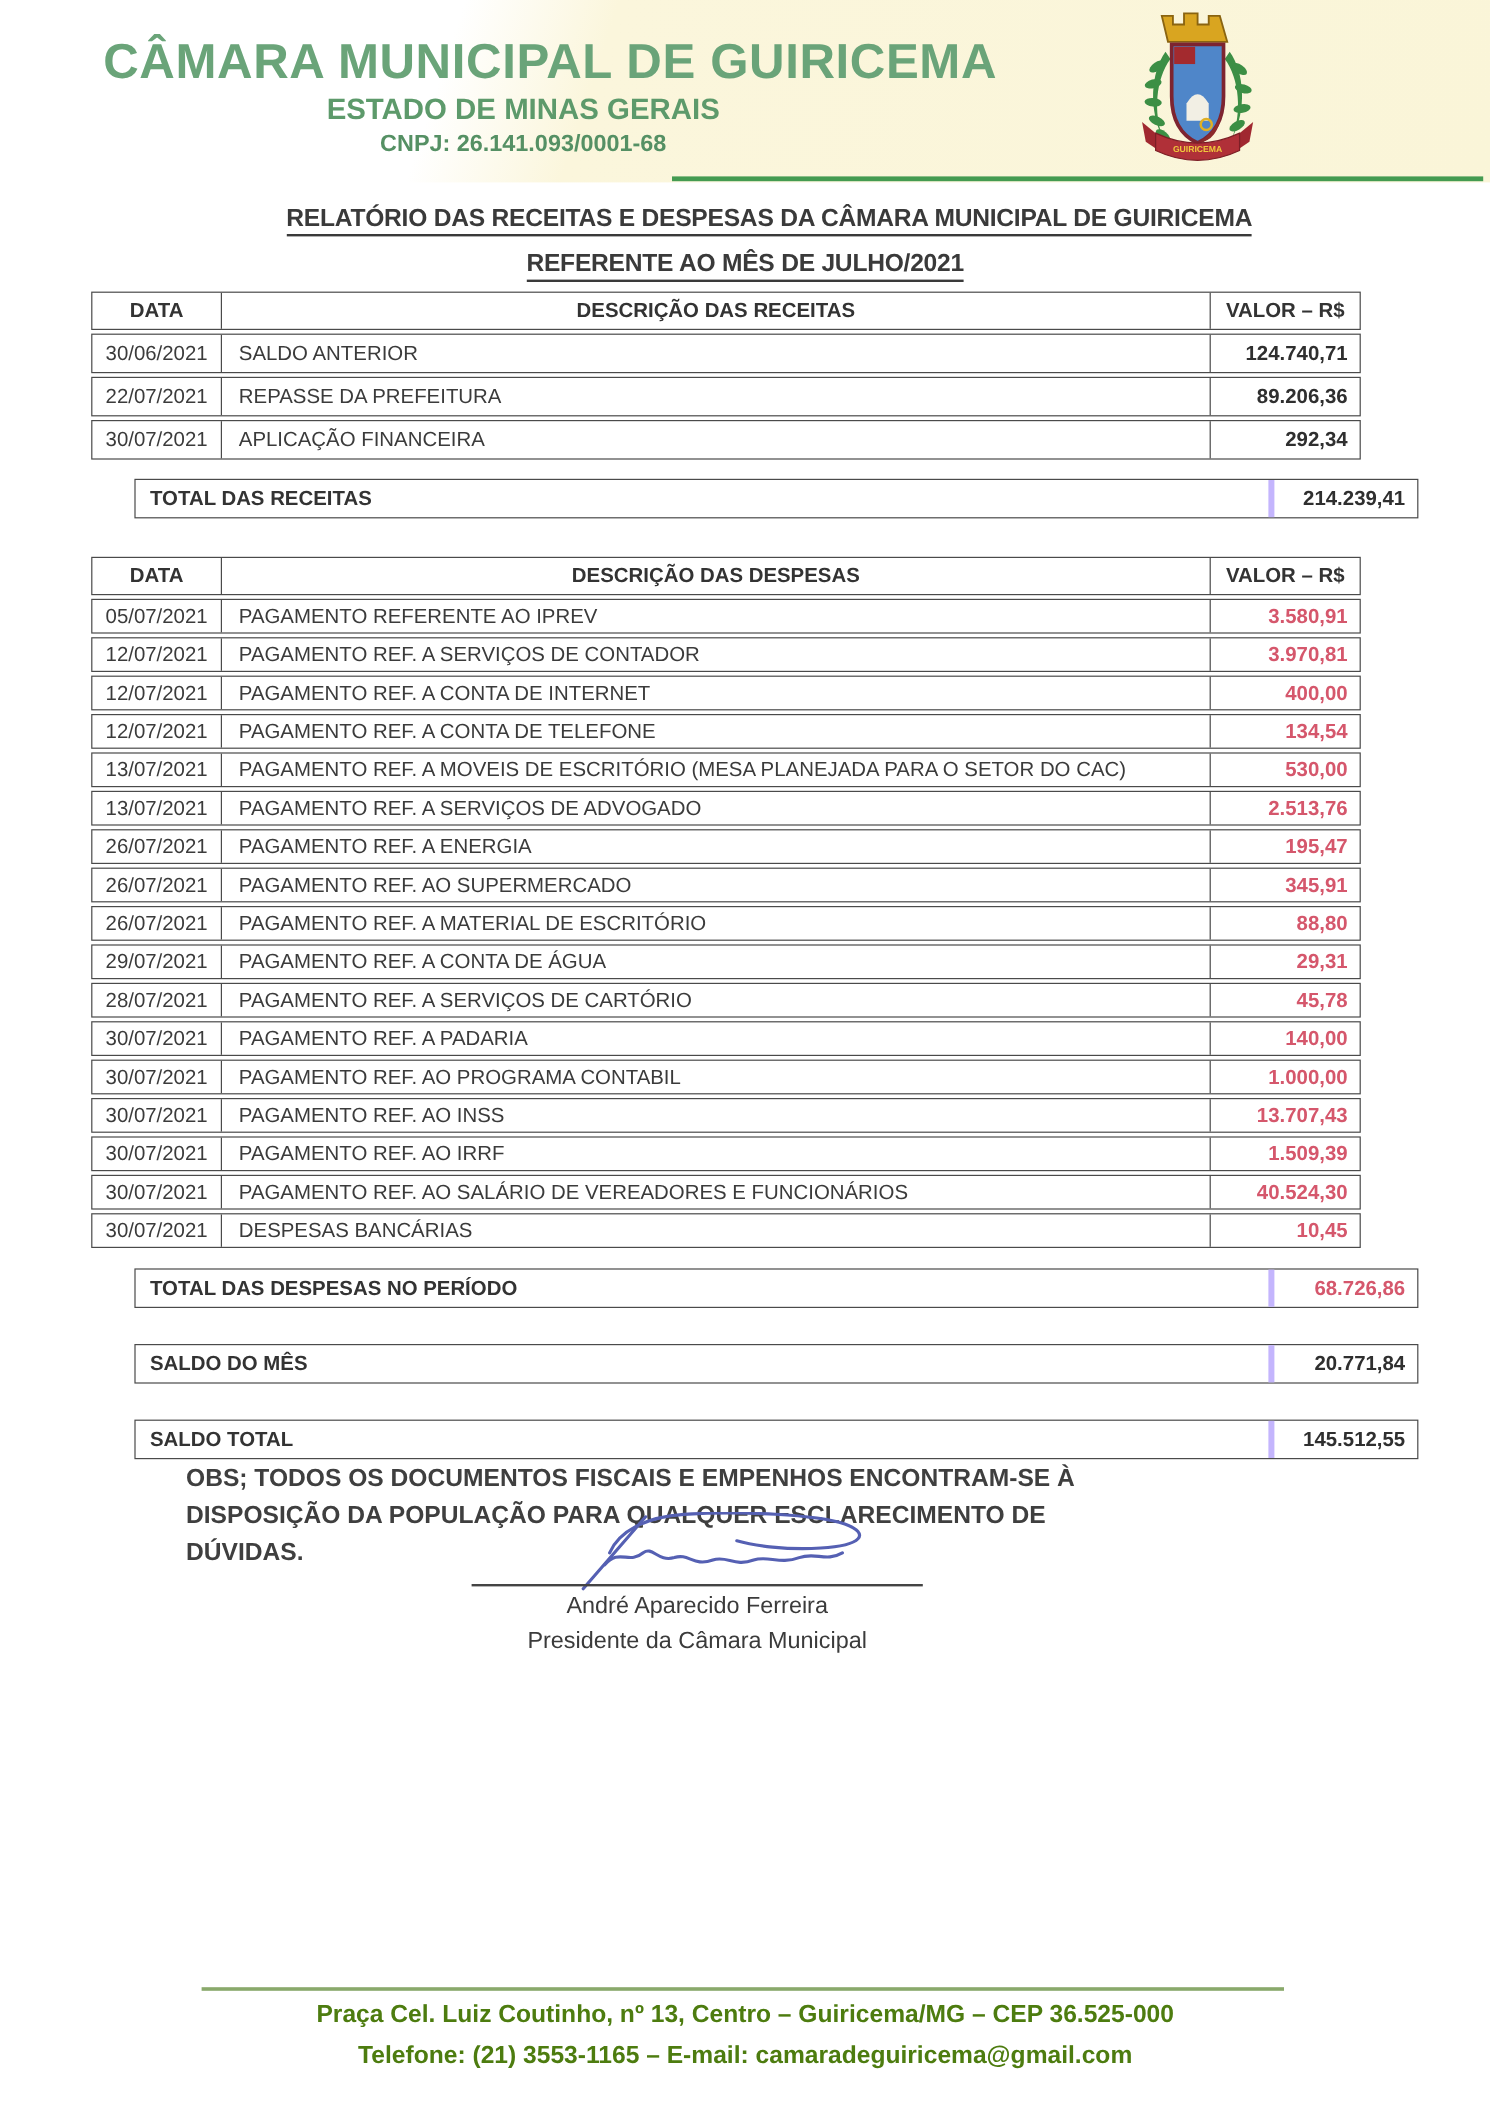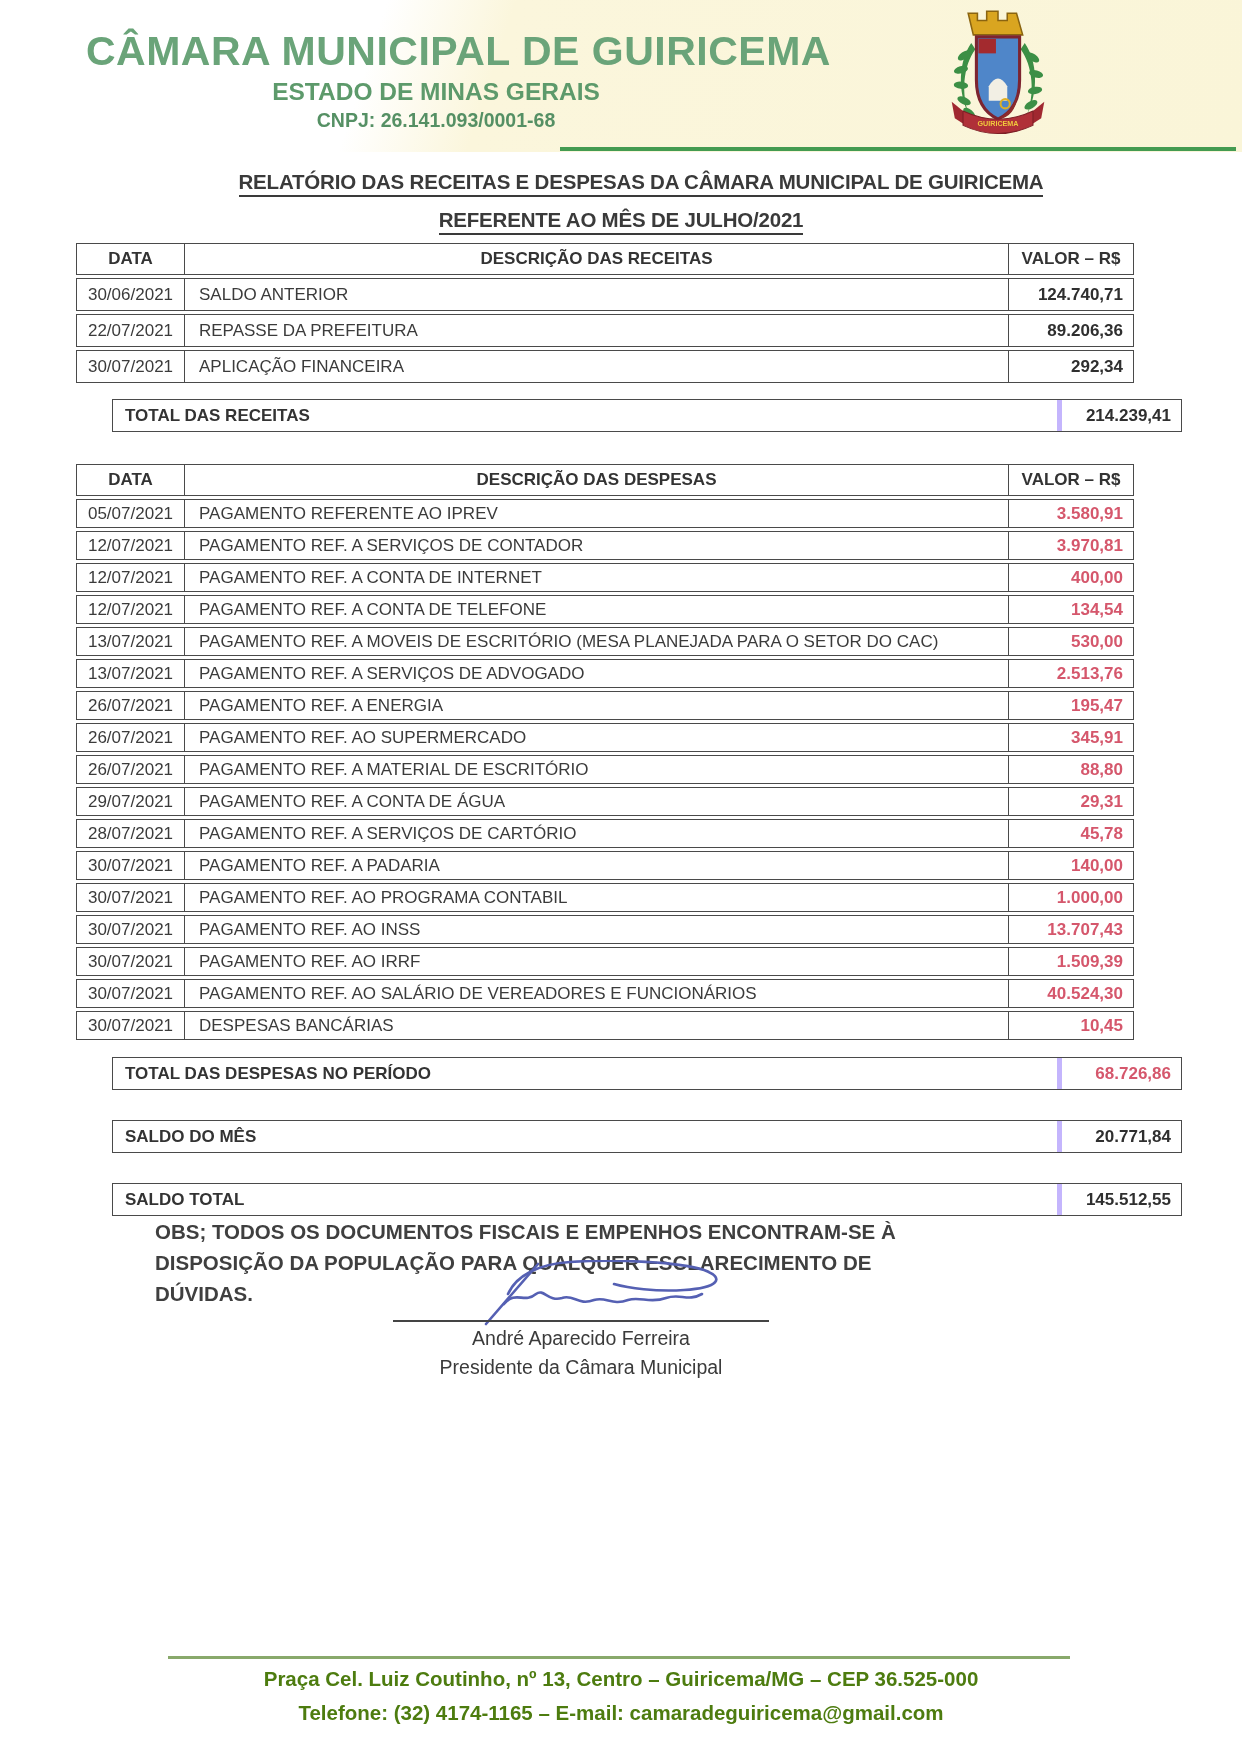--- a/index.html
+++ b/index.html
@@ -251,16 +251,16 @@
     </g>
   </svg>
   <div class="sig-block">
     <div class="sig-name">André Aparecido Ferreira</div>
     <div class="sig-role">Presidente da Câmara Municipal</div>
   </div>
 
   <div class="footer-rule"></div>
   <div class="footer">
     <div>Praça Cel. Luiz Coutinho, nº 13, Centro – Guiricema/MG – CEP 36.525-000</div>
-    <div>Telefone: (32) 4174-1165 – E-mail: camaradeguiricema@gmail.com</div>
+    <div>Telefone: (21) 3553-1165 – E-mail: camaradeguiricema@gmail.com</div>
   </div>
 
 </div>
 
 </body></html>

